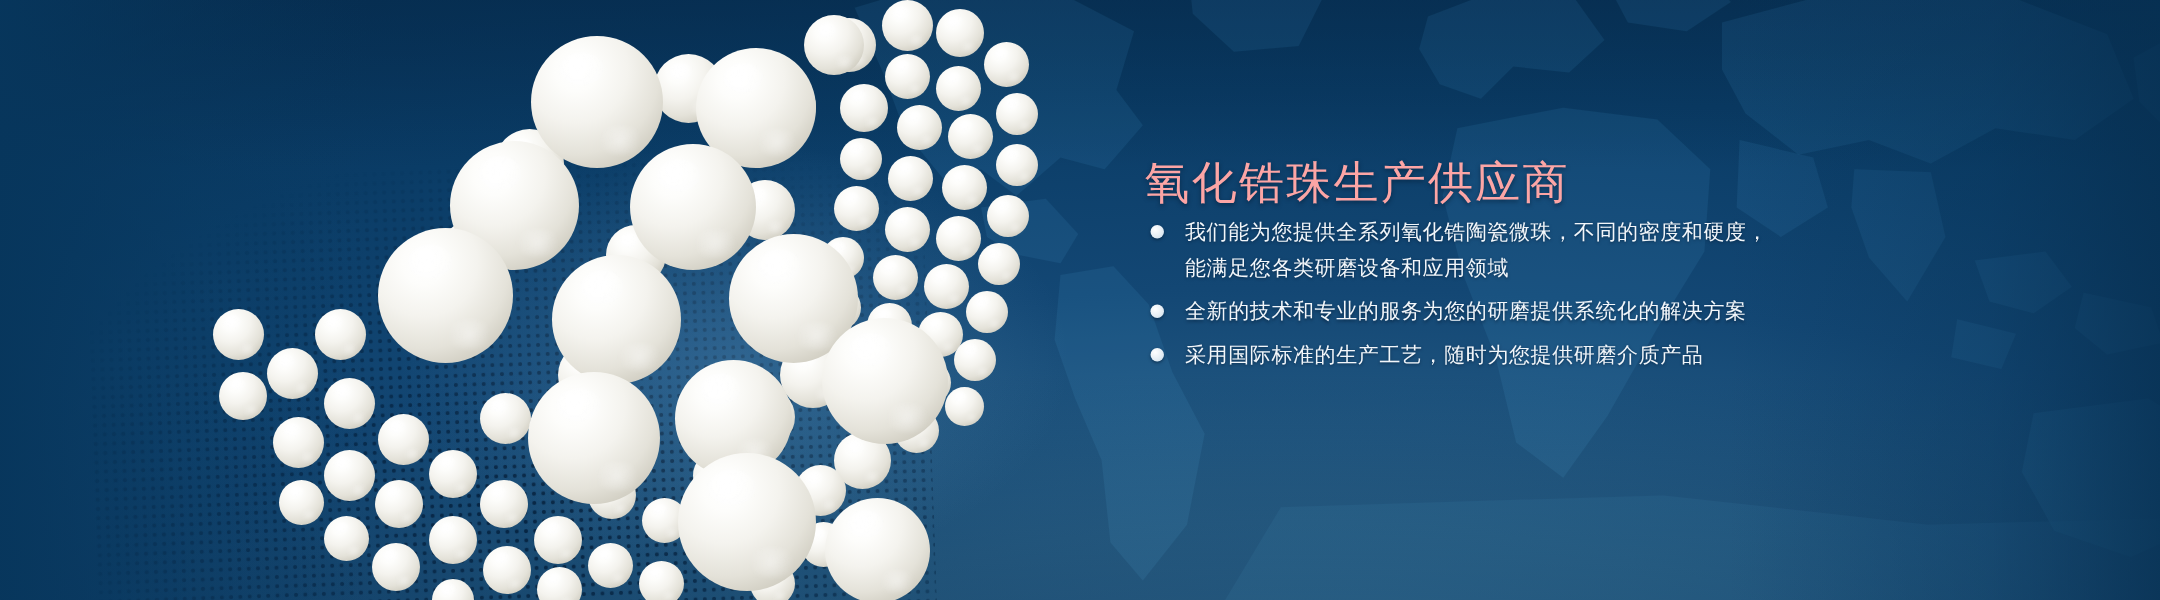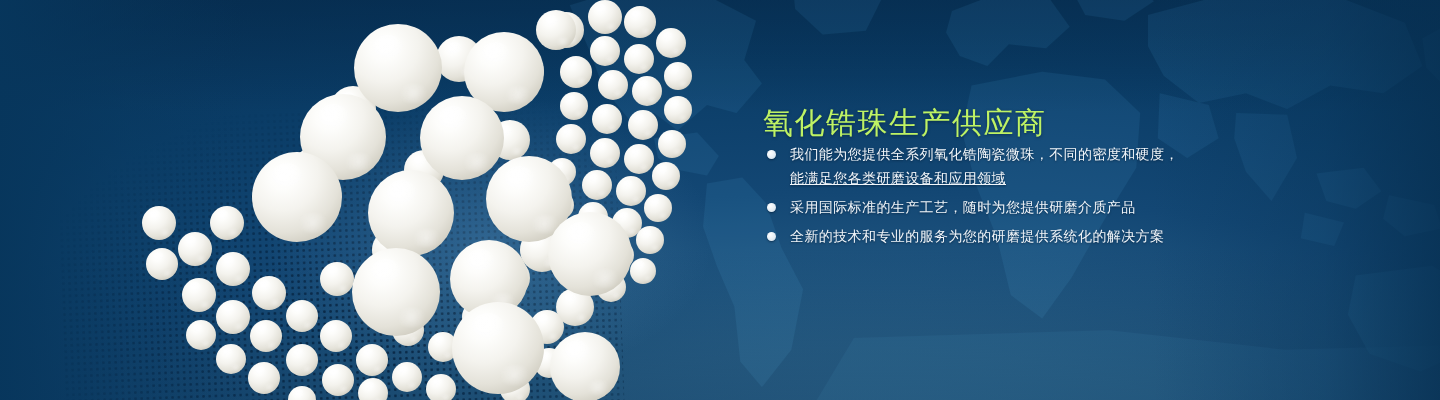--- a/index.html
+++ b/index.html
@@ -97,21 +97,21 @@
     filter:blur(1.4px);
   }
 
   
   #copy{
     position:absolute;
     left:763px; top:104px;
     width:470px;
   }
   #title{
-    color:#bef264;
+    color:#fca5a5;
     font-size:30px;
     line-height:38px;
     letter-spacing:1.5px;
     font-weight:400;
     text-shadow:0 1px 3px rgba(2,24,46,.55);
     white-space:nowrap;
   }
   #bullets{
     list-style:none;
   }
@@ -127,21 +127,21 @@
   }
   .bullet .dot{
     position:absolute;
     left:4px; top:8px;
     width:9px; height:9px;
     border-radius:50%;
     background:radial-gradient(circle at 35% 32%, #ffffff, #e3ecf3 60%, #c4d4e0 100%);
     box-shadow:0 1px 2px rgba(2,22,44,.5);
   }
   .bullet .txt{ display:block; }
-  .bullet .txt2{ display:block;text-decoration:underline; }
+  .bullet .txt2{ display:block; }
 </style>
 </head>
 <body>
 
 <div id="banner">
 
   <div class="bg-base"></div>
   <div class="bg-vert"></div>
 
   <div class="worldmap">
@@ -286,24 +286,24 @@
     <ul id="bullets">
 
       <li class="bullet">
         <span class="dot"></span>
         <span class="txt">我们能为您提供全系列氧化锆陶瓷微珠，不同的密度和硬度，</span>
         <span class="txt2">能满足您各类研磨设备和应用领域</span>
       </li>
 
       <li class="bullet">
         <span class="dot"></span>
+        <span class="txt">全新的技术和专业的服务为您的研磨提供系统化的解决方案</span>
+      </li>
+
+      <li class="bullet">
+        <span class="dot"></span>
         <span class="txt">采用国际标准的生产工艺，随时为您提供研磨介质产品</span>
       </li>
 
-      <li class="bullet">
-        <span class="dot"></span>
-        <span class="txt">全新的技术和专业的服务为您的研磨提供系统化的解决方案</span>
-      </li>
-
     </ul>
   </div>
 
 </div>
 
 </body></html>

